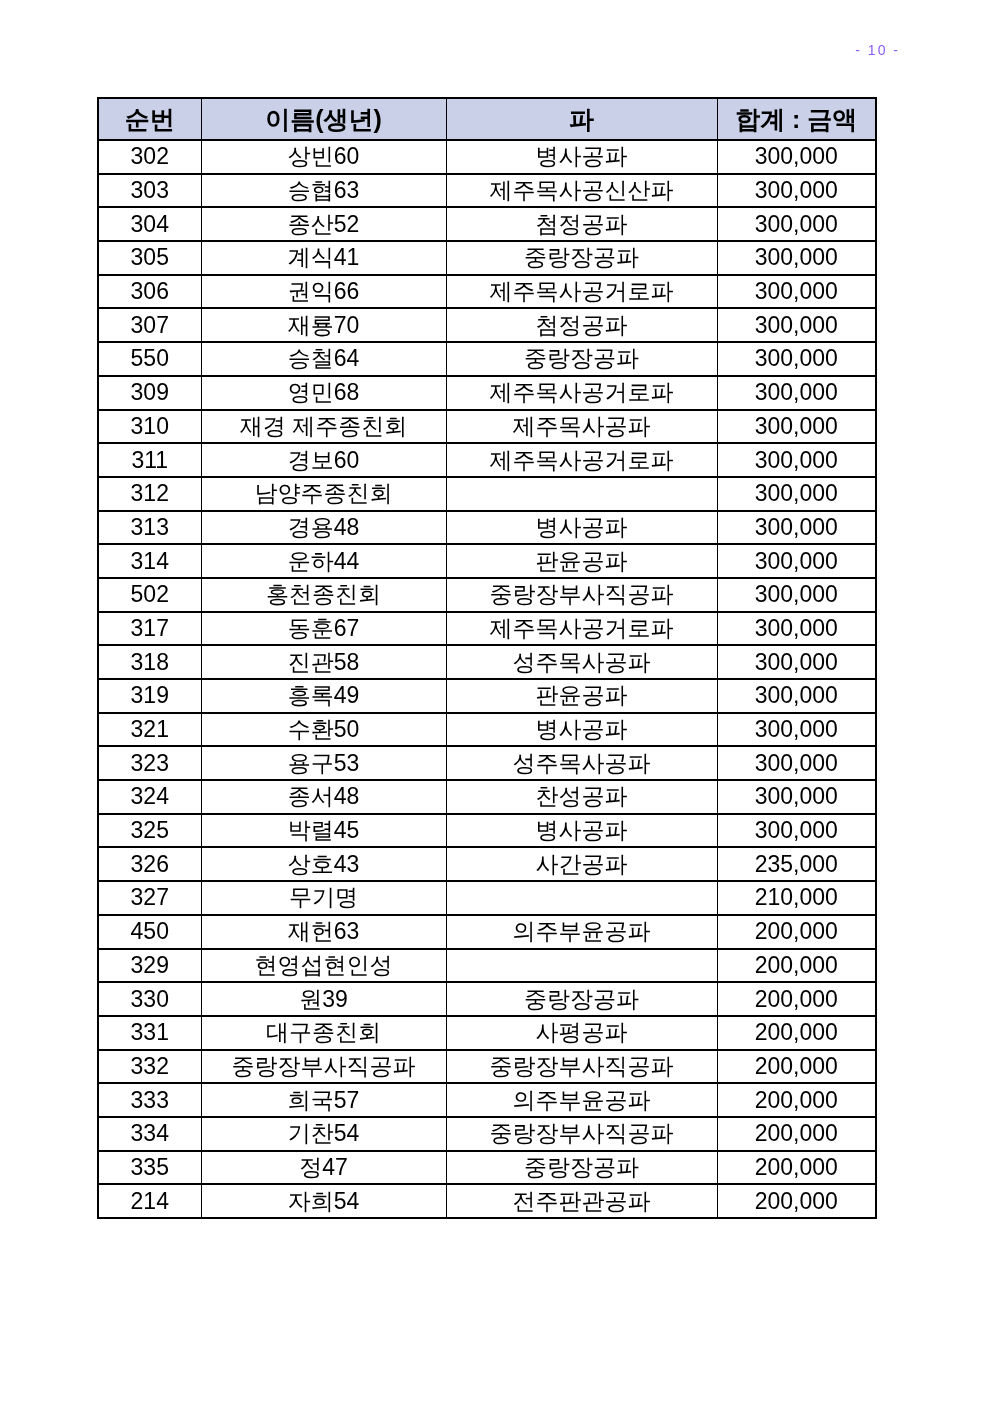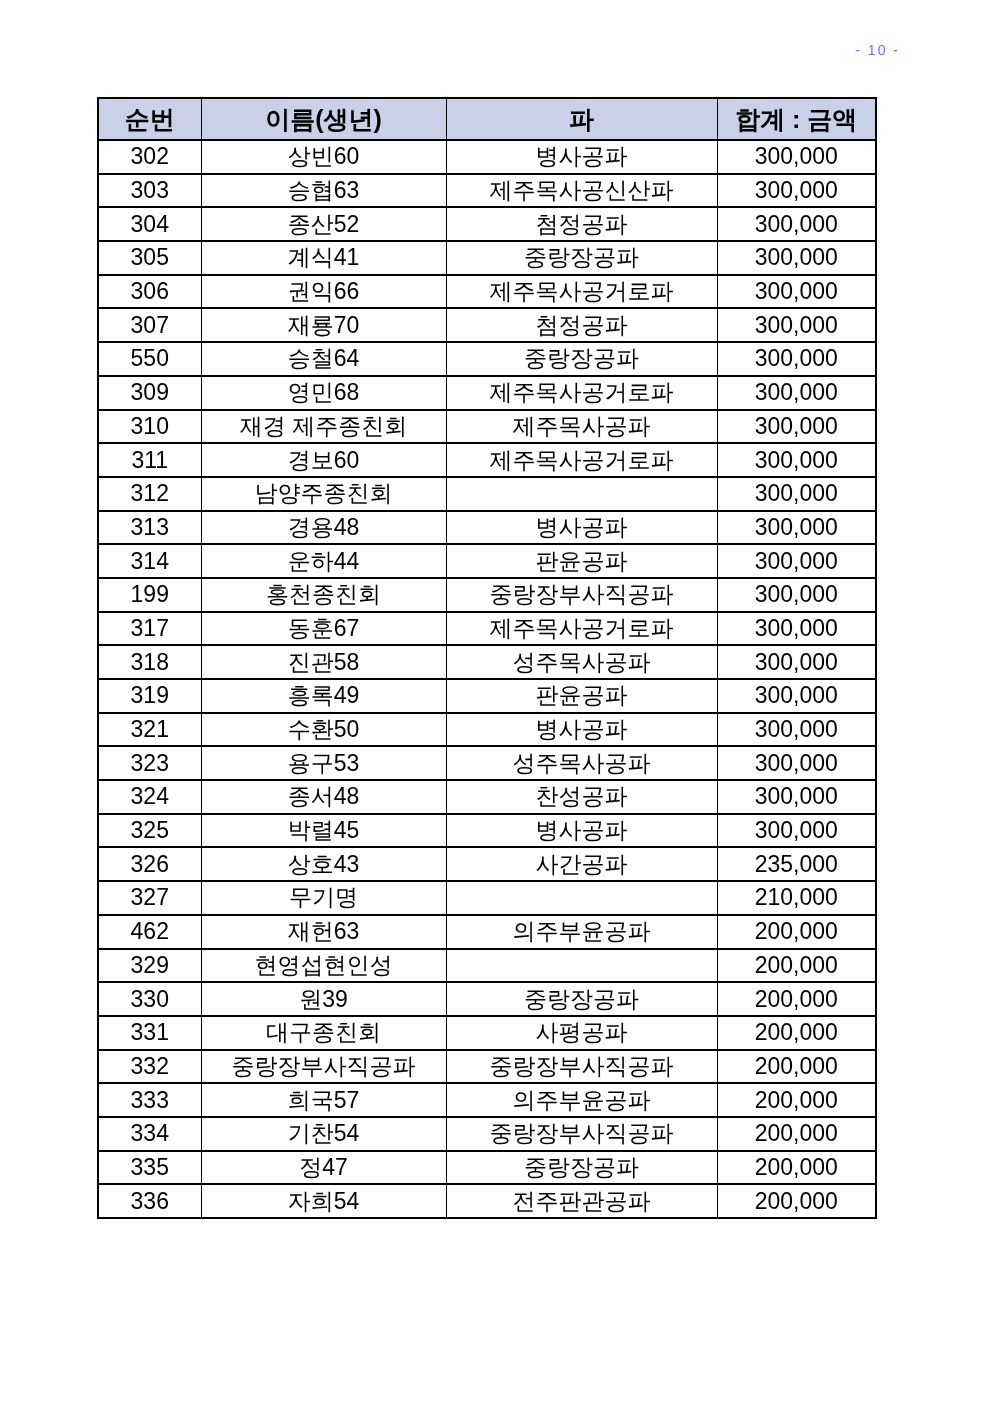--- a/index.html
+++ b/index.html
@@ -162,21 +162,21 @@
           <td>병사공파</td>
           <td>300,000</td>
         </tr>
         <tr>
           <td>314</td>
           <td>운하44</td>
           <td>판윤공파</td>
           <td>300,000</td>
         </tr>
         <tr>
-          <td>199</td>
+          <td>502</td>
           <td>홍천종친회</td>
           <td>중랑장부사직공파</td>
           <td>300,000</td>
         </tr>
         <tr>
           <td>317</td>
           <td>동훈67</td>
           <td>제주목사공거로파</td>
           <td>300,000</td>
         </tr>
@@ -222,21 +222,21 @@
           <td>사간공파</td>
           <td>235,000</td>
         </tr>
         <tr>
           <td>327</td>
           <td>무기명</td>
           <td></td>
           <td>210,000</td>
         </tr>
         <tr>
-          <td>462</td>
+          <td>450</td>
           <td>재헌63</td>
           <td>의주부윤공파</td>
           <td>200,000</td>
         </tr>
         <tr>
           <td>329</td>
           <td>현영섭현인성</td>
           <td></td>
           <td>200,000</td>
         </tr>
@@ -270,21 +270,21 @@
           <td>중랑장부사직공파</td>
           <td>200,000</td>
         </tr>
         <tr>
           <td>335</td>
           <td>정47</td>
           <td>중랑장공파</td>
           <td>200,000</td>
         </tr>
         <tr>
-          <td>336</td>
+          <td>214</td>
           <td>자희54</td>
           <td>전주판관공파</td>
           <td>200,000</td>
         </tr>
       </tbody>
   </table>
 
 </div>
 
 </body></html>

